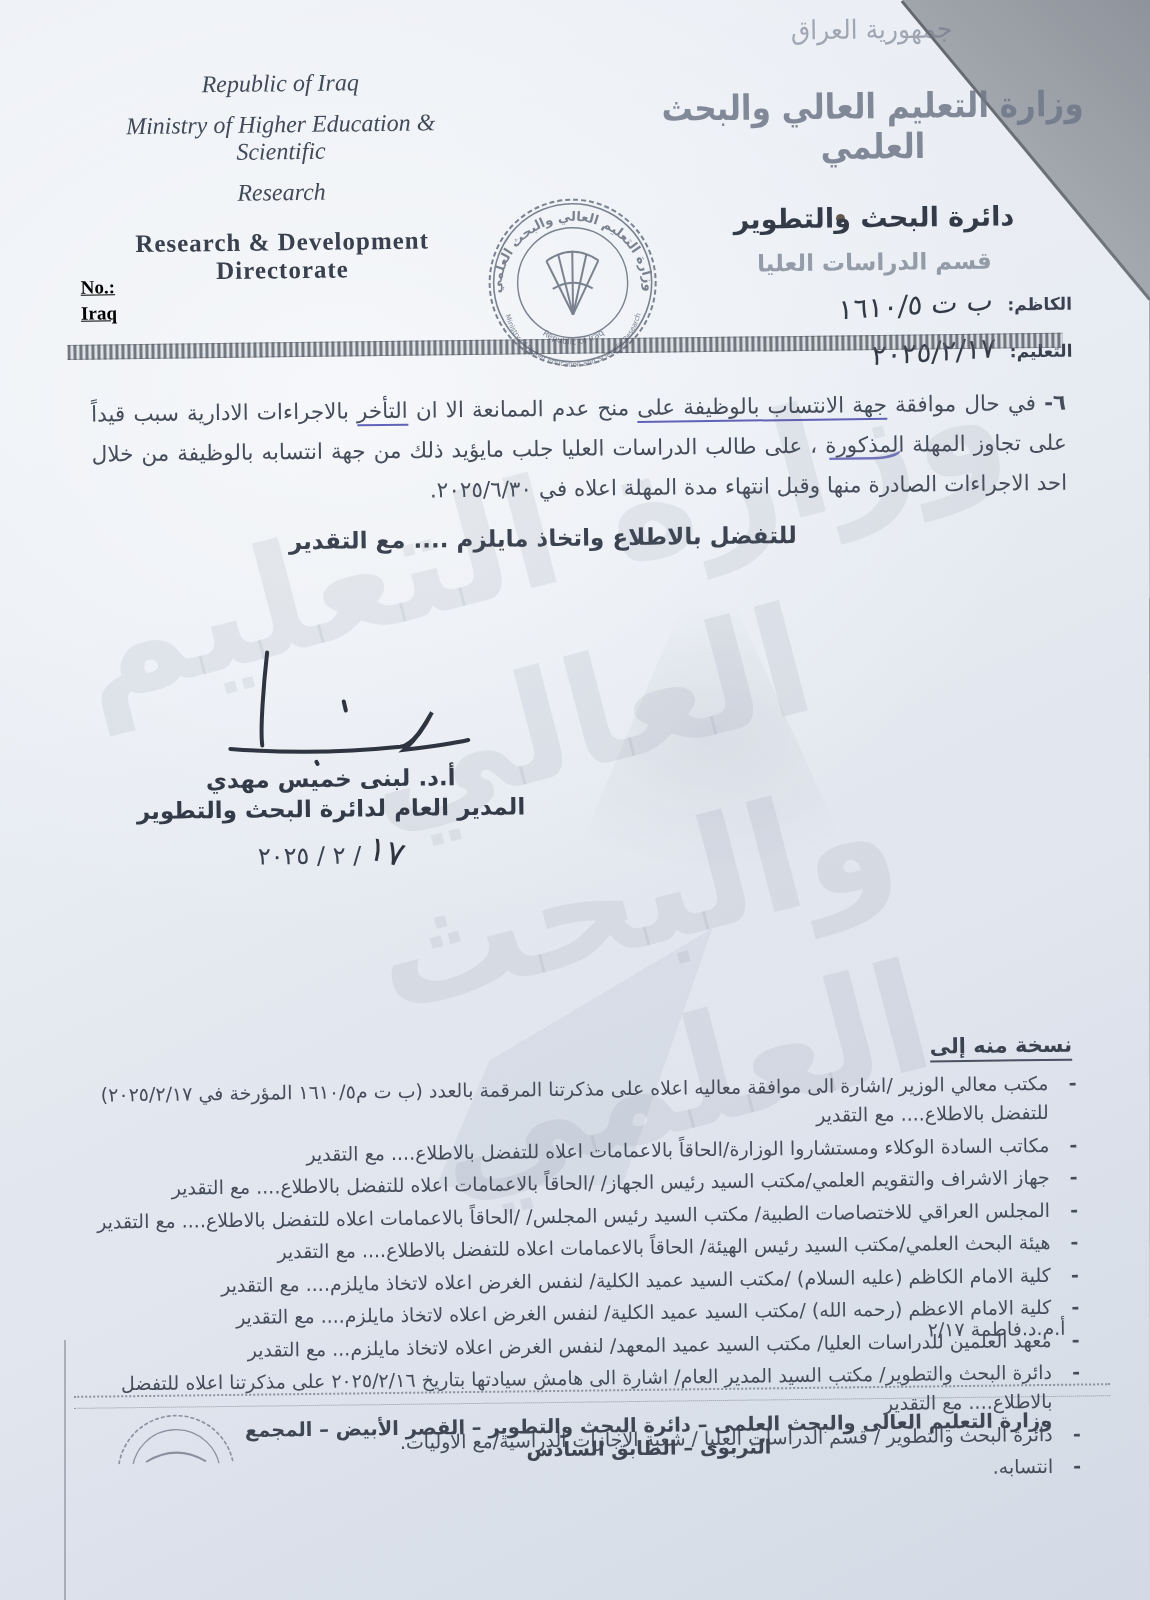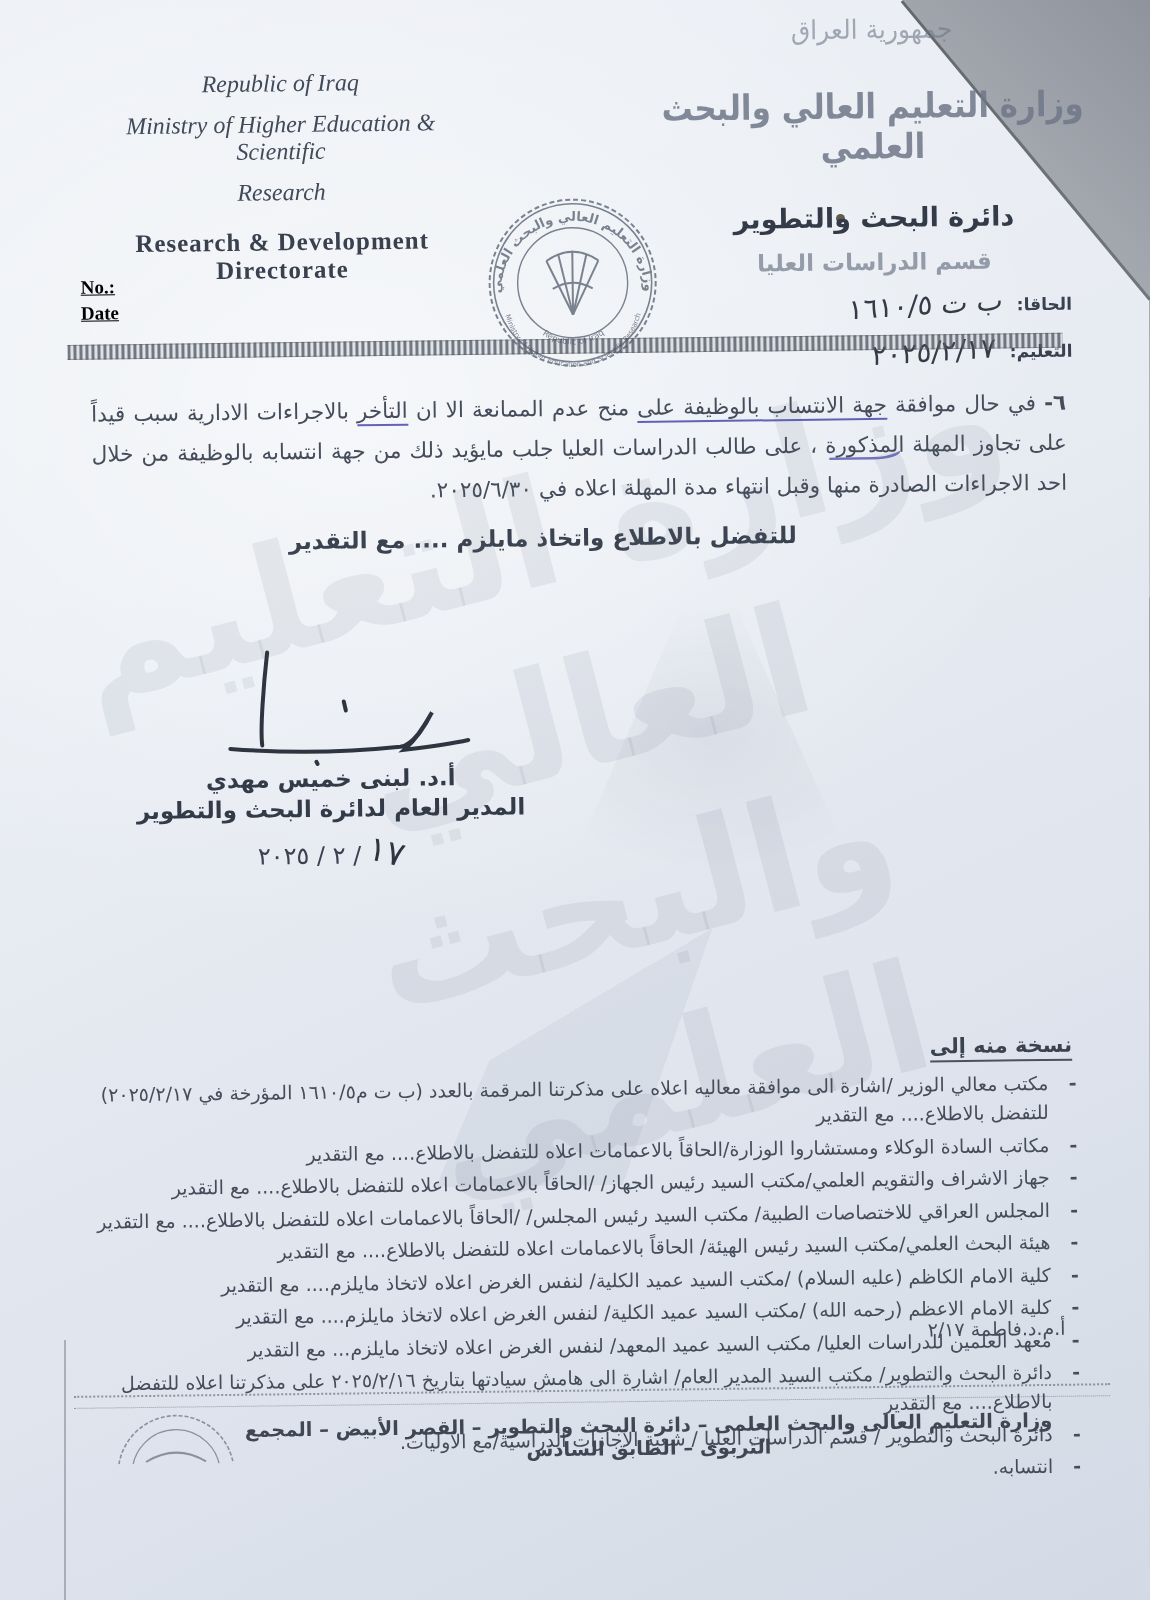--- a/index.html
+++ b/index.html
@@ -131,30 +131,30 @@
   <div class="content">
 
     <div class="en-head">
       <div class="l1">Republic of Iraq</div>
       <div class="l2">Ministry of Higher Education &amp; Scientific</div>
       <div class="l3">Research</div>
       <div class="l4">Research &amp; Development Directorate</div>
     </div>
     <div class="no-date">
       <div>No.:</div>
-      <div>Date</div>
+      <div>Iraq</div>
     </div>
 
     <div class="ar-head">
       <div class="ar-country">جمهورية العراق</div>
       <div class="ar-ministry">وزارة التعليم العالي والبحث العلمي</div>
       <div class="ar-directorate">دائرة البحث والتطوير</div>
       <div class="ar-dept">قسم الدراسات العليا</div>
       <div class="ref-row">
-        <span class="ref-label">الحاقا:</span>
+        <span class="ref-label">الكاظم:</span>
         <span class="hand ref-val">ب ت ١٦١٠/٥</span>
       </div>
       <div class="ref-row">
         <span class="ref-label">التعليم:</span>
         <span class="hand ref-val">٢٠٢٥/٢/١٧</span>
       </div>
     </div>
 
     <svg class="seal" viewBox="0 0 172 172">
       <circle cx="86" cy="86" r="83" class="ink" stroke-width="2" stroke-dasharray="5 3"></circle>

